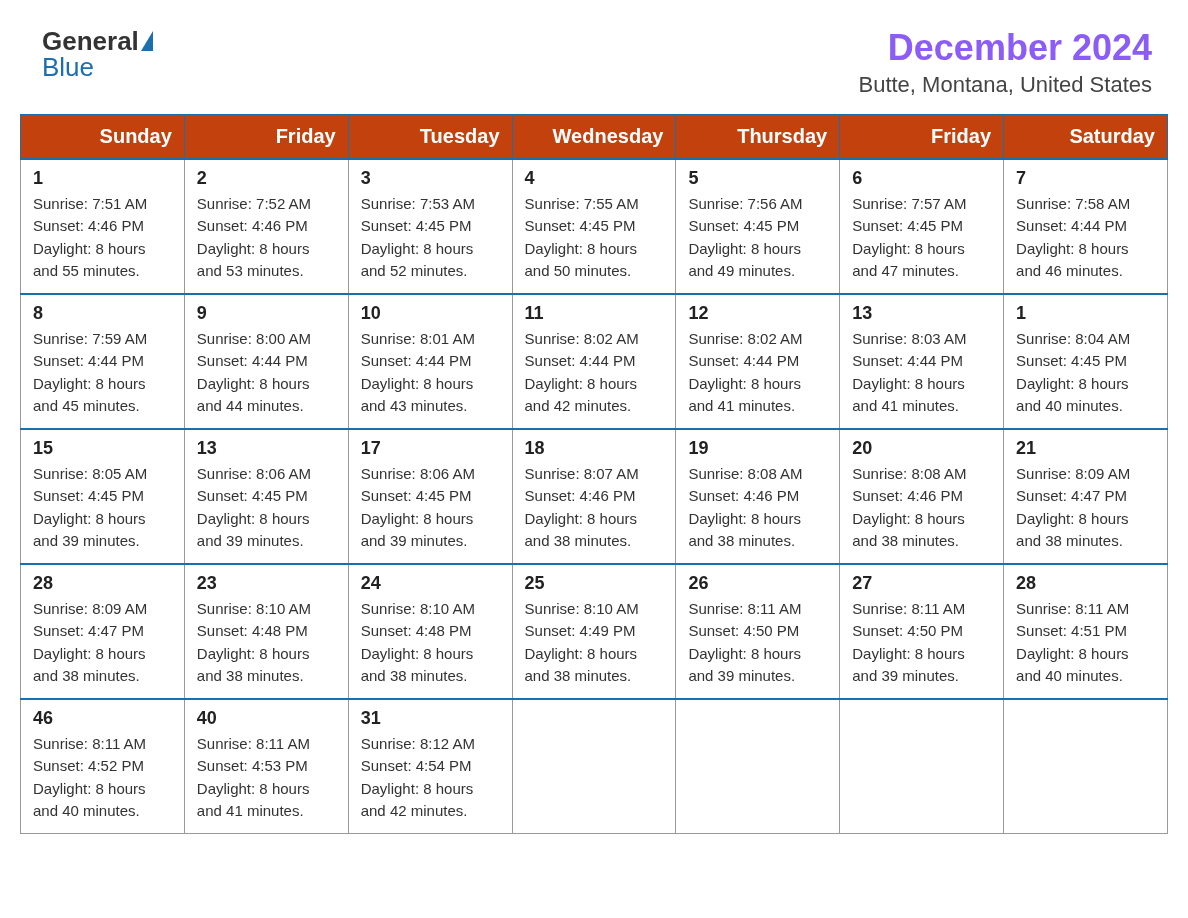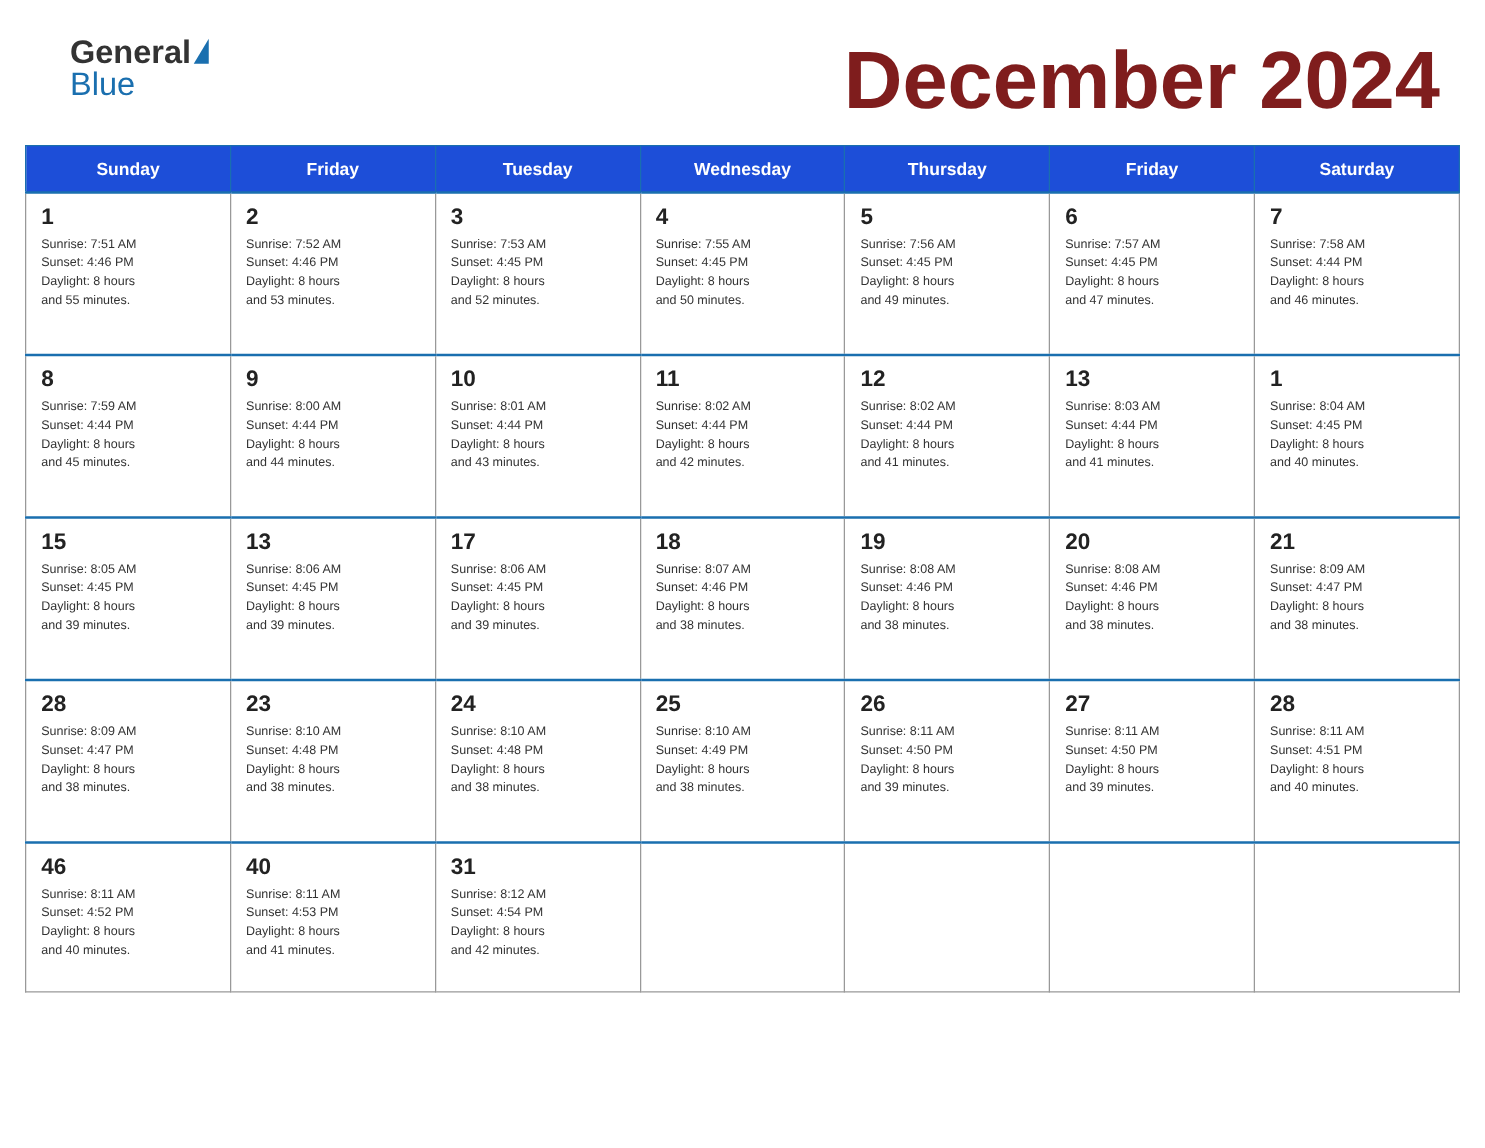--- a/index.html
+++ b/index.html
@@ -8,21 +8,21 @@
       min-height: 918px;
       background: #ffffff;
       font-family: Arial, Helvetica, sans-serif;
       color: #222;
     }
 
     .header {
       display: flex;
       justify-content: space-between;
       align-items: flex-start;
-      padding: 28px 36px 16px 56px;
+      padding: 28px 36px 16px 42px;
     }
 
     .logo {
       display: flex;
       flex-direction: column;
       align-items: flex-start;
       line-height: 1;
     }
 
     .logo-text {
@@ -52,49 +52,49 @@
       color: #1a6faf;
       font-size: 26px;
       font-weight: normal;
     }
 
     .title-section {
       text-align: right;
     }
 
     .month-title {
-      font-size: 65px;
+      font-size: 36px;
       font-weight: bold;
-      color: #7f1d1d;
+      color: #8b5cf6;
       line-height: 1.1;
     }
 
     .location-title {
       font-size: 22px;
       color: #444;
       margin-top: 4px;
     }
 
     .calendar-container {
       padding: 0 20px 20px 20px;
     }
 
     .calendar-table {
       width: 100%;
       border-collapse: collapse;
       table-layout: fixed;
     }
 
     .day-header {
-      background-color: #1d4ed8;
+      background-color: #c2410c;
       color: #ffffff;
-      font-size: 14px;
+      font-size: 20px;
       font-weight: bold;
       padding: 10px 12px;
-      text-align: center;
+      text-align: right;
       border: 1px solid #1a6faf;
     }
 
     .calendar-cell {
       vertical-align: top;
       padding: 8px 12px 10px 12px;
       border: 1px solid #999;
       border-top: 2px solid #1a6faf;
       background: #ffffff;
       height: 130px;
@@ -107,21 +107,21 @@
 
     .cell-date {
       font-size: 18px;
       font-weight: bold;
       color: #222;
       display: block;
       margin-bottom: 4px;
     }
 
     .cell-info {
-      font-size: 10px;
+      font-size: 15px;
       color: #333;
       line-height: 1.5;
     }
 
     .last-row td {
       height: 120px;
     }
   </style>
 </head>
 <body>
@@ -129,20 +129,21 @@
 <div class="header">
   <div class="logo">
     <div class="logo-text">
       <span class="logo-general">General</span>
       <span class="logo-triangle"></span>
     </div>
     <span class="logo-blue">Blue</span>
   </div>
   <div class="title-section">
     <div class="month-title">December 2024</div>
+    <div class="location-title">Butte, Montana, United States</div>
   </div>
 </div>
 
 <div class="calendar-container">
   <table class="calendar-table">
     <thead>
       <tr>
         <th class="day-header">Sunday</th>
         <th class="day-header">Friday</th>
         <th class="day-header">Tuesday</th>

